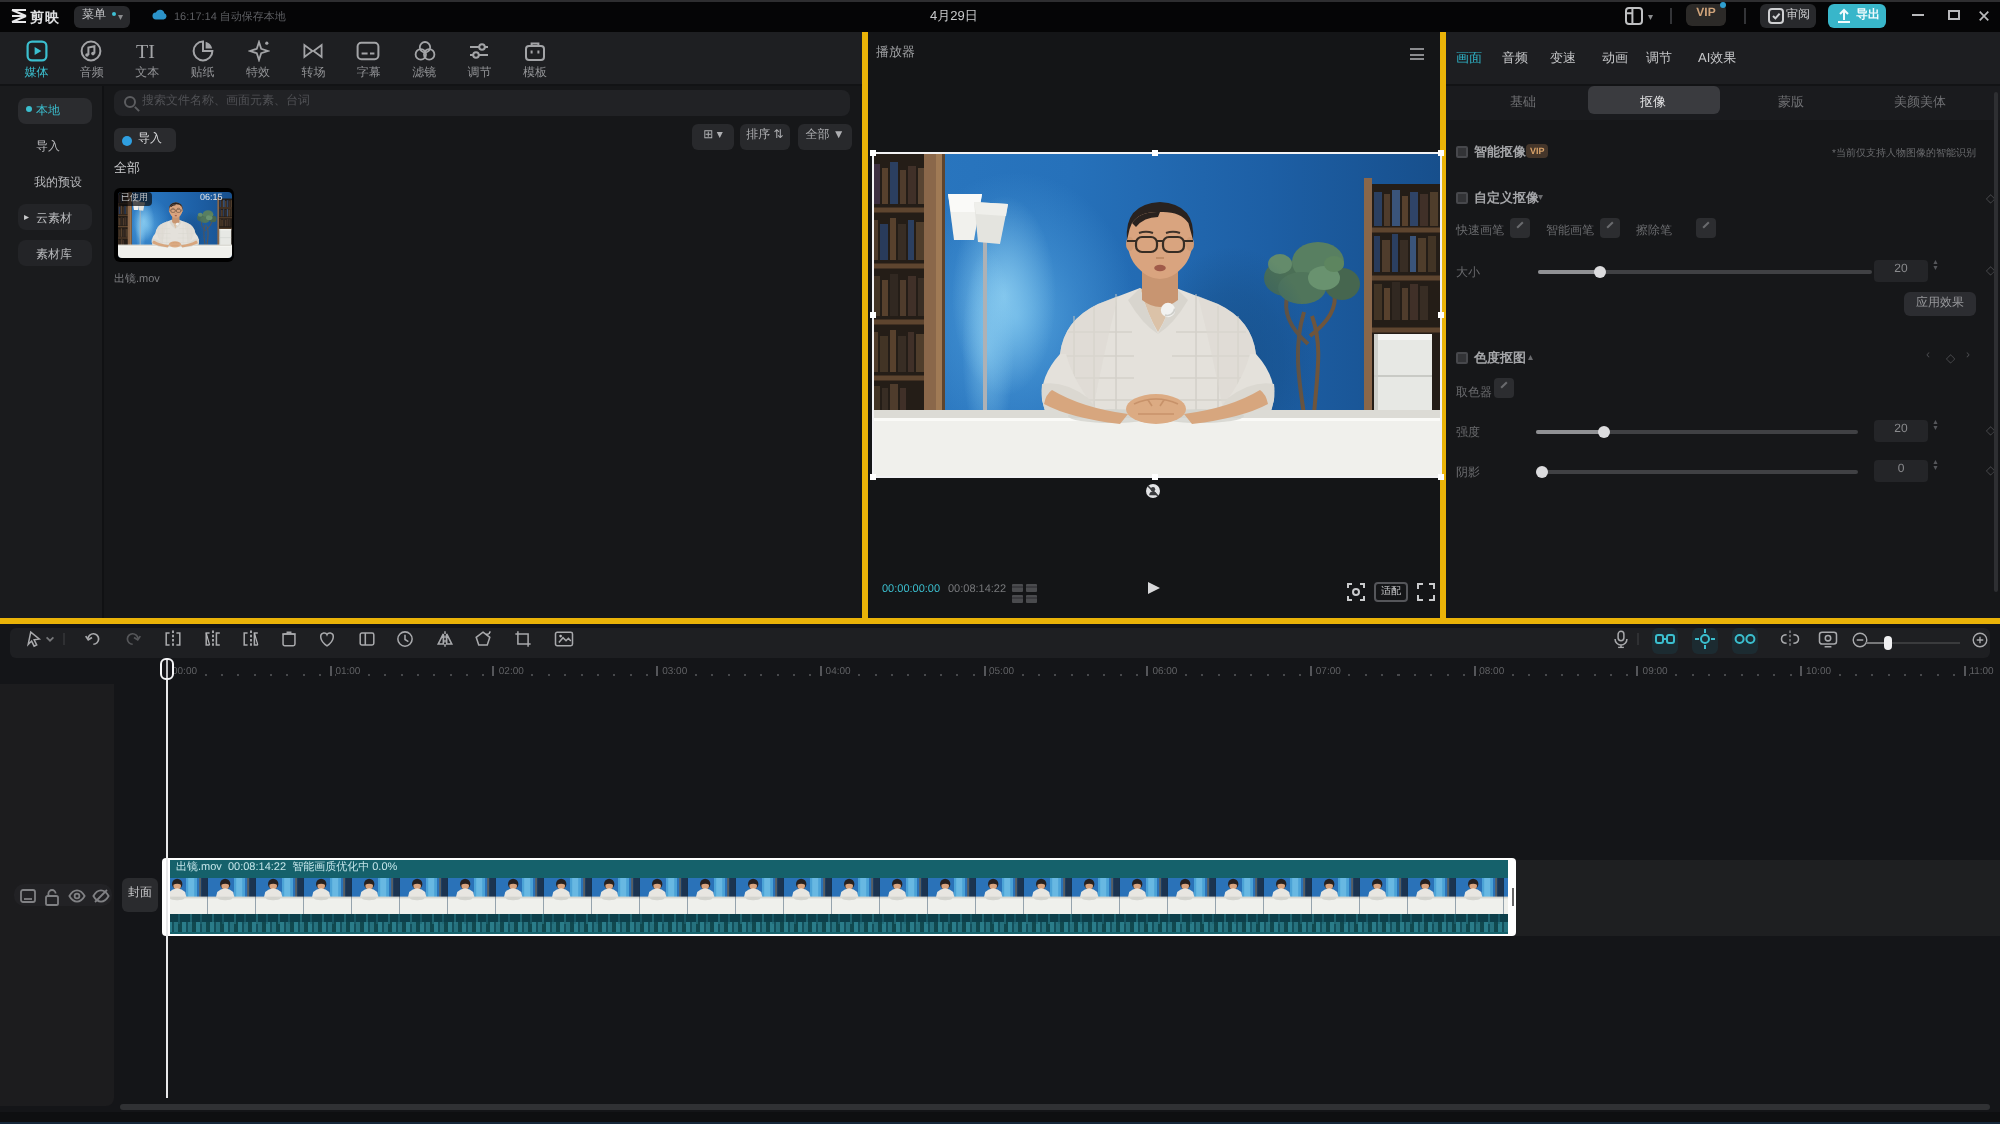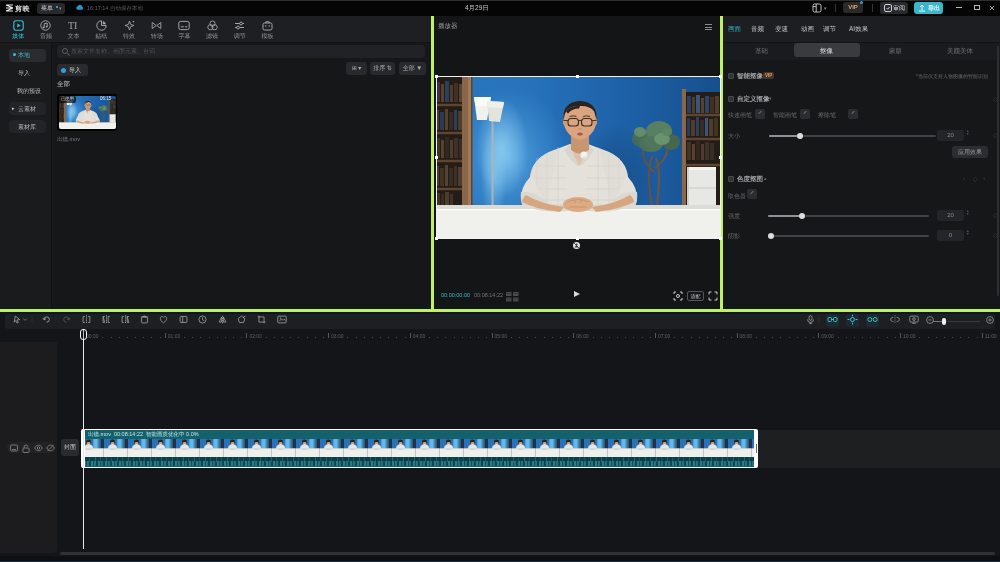--- a/index.html
+++ b/index.html
@@ -1,18 +1,18 @@
 <!DOCTYPE html>
 <html><head>
 <meta charset="utf-8">
 <style>
 * { margin:0; padding:0; box-sizing:border-box; }
 html,body { width:1000px; height:562px; overflow:hidden; background:#000; }
 body { font-family:"Liberation Sans", sans-serif; }
-.app { position:absolute; left:0; top:0; width:1000px; height:562px; background:#bef264; }
+.app { position:absolute; left:0; top:0; width:1000px; height:562px; background:#eab308; }
 .abs { position:absolute; }
 
 #titlebar { left:0; top:0; width:1000px; height:16px; background:#050506; }
 .tb-logo { left:5px; top:4px; width:9px; height:8px; }
 .tb-name { left:15px; top:4px; color:#dfe0e2; font-size:7px; font-weight:bold; letter-spacing:0.5px; }
 .btn-menu { left:37px; top:2.5px; width:28px; height:11px; background:#28292c; border-radius:3px; color:#c6c7c9; font-size:6px; line-height:11px; text-align:left; padding-left:4px; }
 .menudot { left:56px; top:6px; width:2px; height:2px; background:#3ec0d4; border-radius:50%; }
 .menuchev { left:59px; top:5px; color:#8a8b8d; font-size:5px; }
 .cloud { left:76px; top:4px; }
 .autosave { left:87px; top:5px; color:#5d5e62; font-size:5.5px; }

